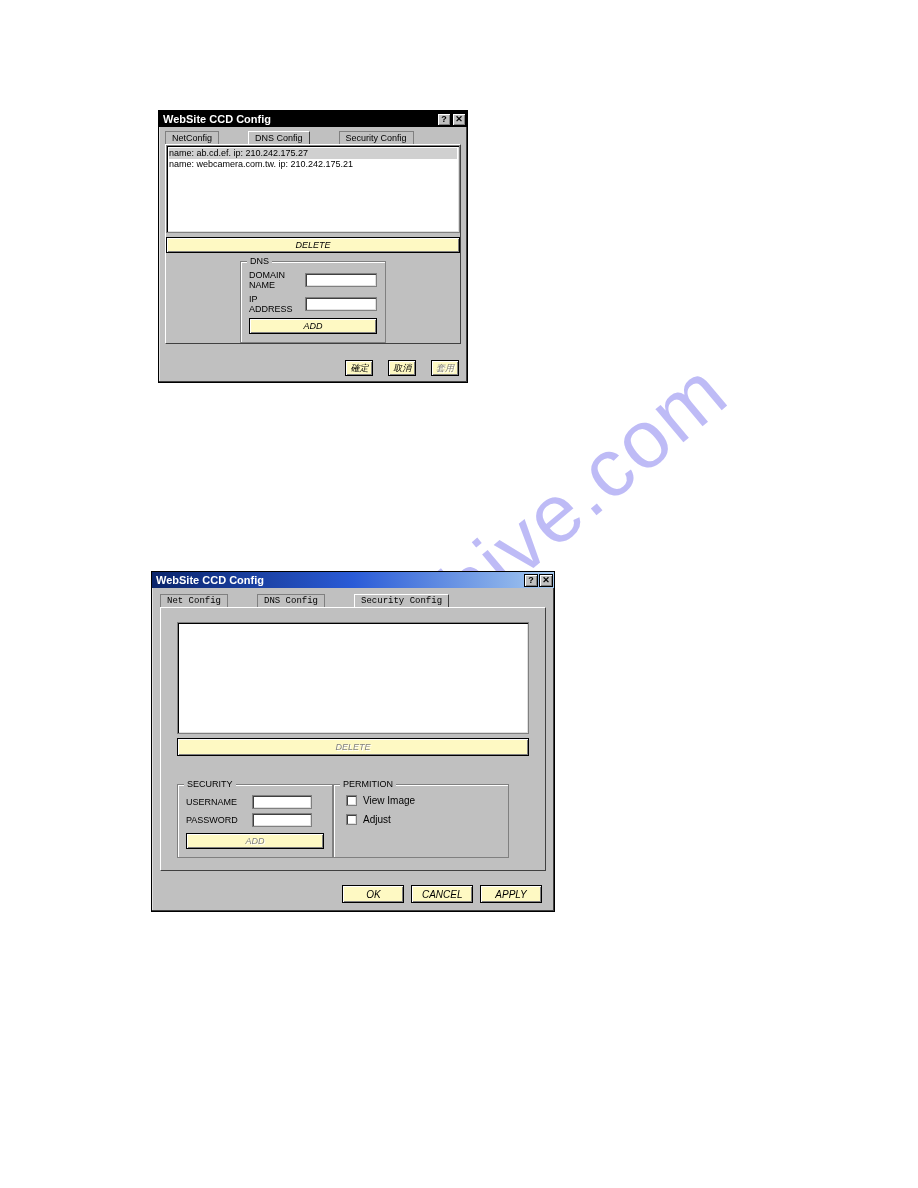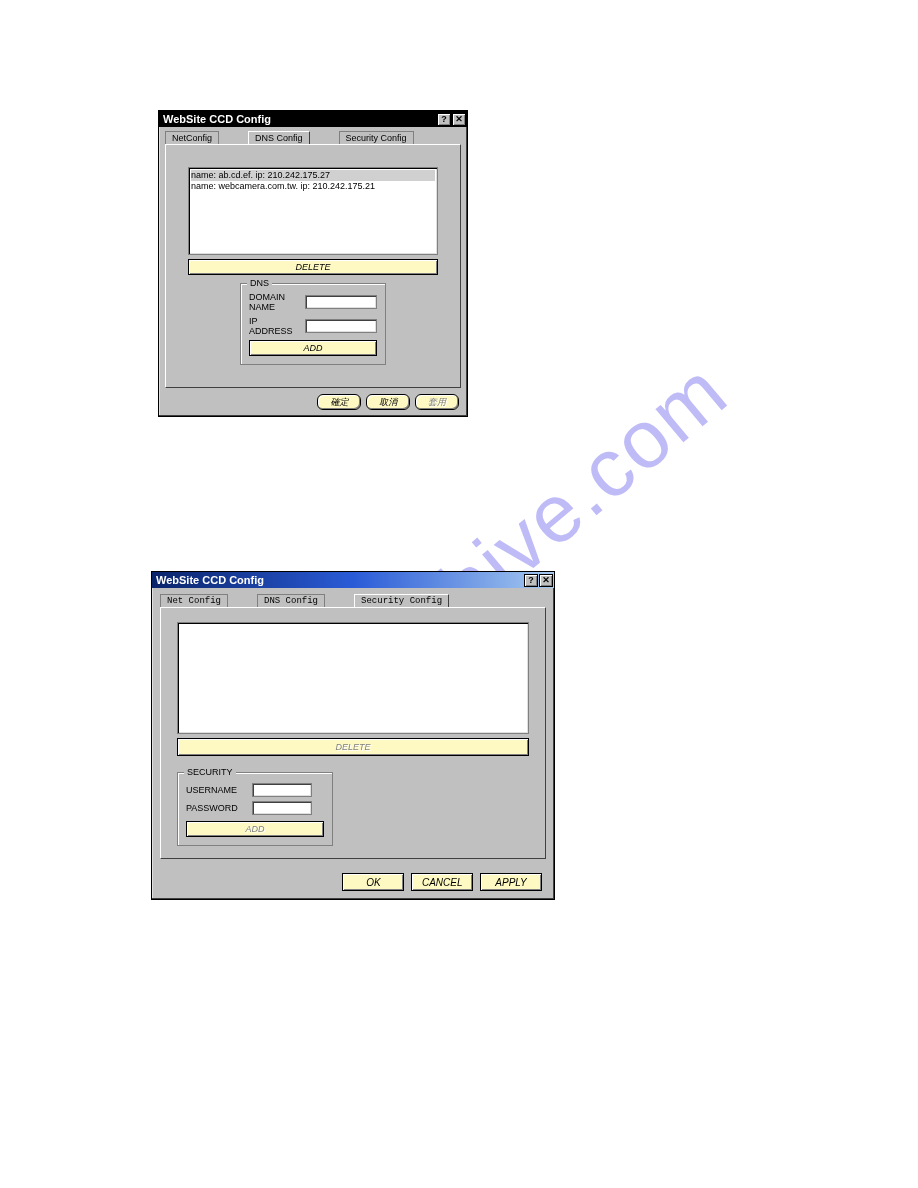--- a/index.html
+++ b/index.html
@@ -81,26 +81,26 @@
     position: relative;
   }
   .tab.active {
     background: #c0c0c0;
     border-top: 1px solid #fff;
     border-left: 1px solid #fff;
     border-right: 1px solid #404040;
     z-index: 2;
   }
   .tab-body {
-    margin: 0 6px 2px 6px;
+    margin: 0 6px 12px 6px;
     border-top: 1px solid #fff;
     border-left: 1px solid #fff;
     border-right: 1px solid #404040;
     border-bottom: 1px solid #404040;
-    padding: 22px;
+    padding: 0;
     background: #c0c0c0;
   }
 
   .listbox {
     background: #fff;
     border: 1px solid #808080;
     box-shadow: inset 1px 1px #000, inset -1px -1px #dfdfdf;
     height: 88px;
     width: 100%;
     padding: 2px;
@@ -164,24 +164,23 @@
     width: 72px;
     font-size: 9px;
     padding: 0 2px;
   }
 
   .dialog1 .bottom-btns {
     text-align: right;
     padding: 4px 8px 6px 0;
   }
   .dialog1 .bottom-btns .btn {
-    width: 44px;
+    width: 28px;
     height: 16px;
-    margin-left: 2px;
-    border-radius: 6px;
+    margin-left: 12px;
   }
 
   
   .dialog2 {
     position: absolute;
     left: 151px;
     top: 571px;
     width: 404px;
     background: #c0c0c0;
     border: 1px solid #000;
@@ -201,21 +200,21 @@
 
   .dialog2 .tabs-row { padding: 6px 8px 0 8px; font-family: Liberation Mono, monospace; }
   .dialog2 .tab-body {
     margin: 0 8px 8px 8px;
     padding: 14px 16px 12px 16px;
   }
   .dialog2 .listbox { height: 112px; }
 
   .two-col {
     display: flex;
-    margin-top: 8px;
+    margin-top: 20px;
   }
   .two-col .groupbox { flex: 0 0 auto; margin-top: 8px; }
   .gb-sec { width: 156px; padding: 10px 8px 8px 8px; }
   .gb-perm { width: 176px; padding: 10px 8px 8px 12px; }
 
   .chk-row {
     display: flex;
     align-items: center;
     margin-bottom: 8px;
     font-size: 10px;
@@ -311,20 +310,31 @@
           <label style="width:62px;">USERNAME</label>
           <input class="textinput" style="width: 60px;">
         </div>
         <div class="field-row">
           <label style="width:62px;">PASSWORD</label>
           <input class="textinput" style="width: 60px;">
         </div>
         <div class="btn disabled" style="width:100%;height:16px;margin-top:2px;">ADD</div>
       </div>
 
+      <div class="groupbox gb-perm">
+        <span class="legend">PERMITION</span>
+        <div class="chk-row">
+          <span class="chk"></span>
+          <span>View Image</span>
+        </div>
+        <div class="chk-row">
+          <span class="chk"></span>
+          <span>Adjust</span>
+        </div>
+      </div>
     </div>
   </div>
   <div class="bottom-btns">
     <span class="btn">OK</span>
     <span class="btn">CANCEL</span>
     <span class="btn">APPLY</span>
   </div>
 </div>
 
 </body></html>

